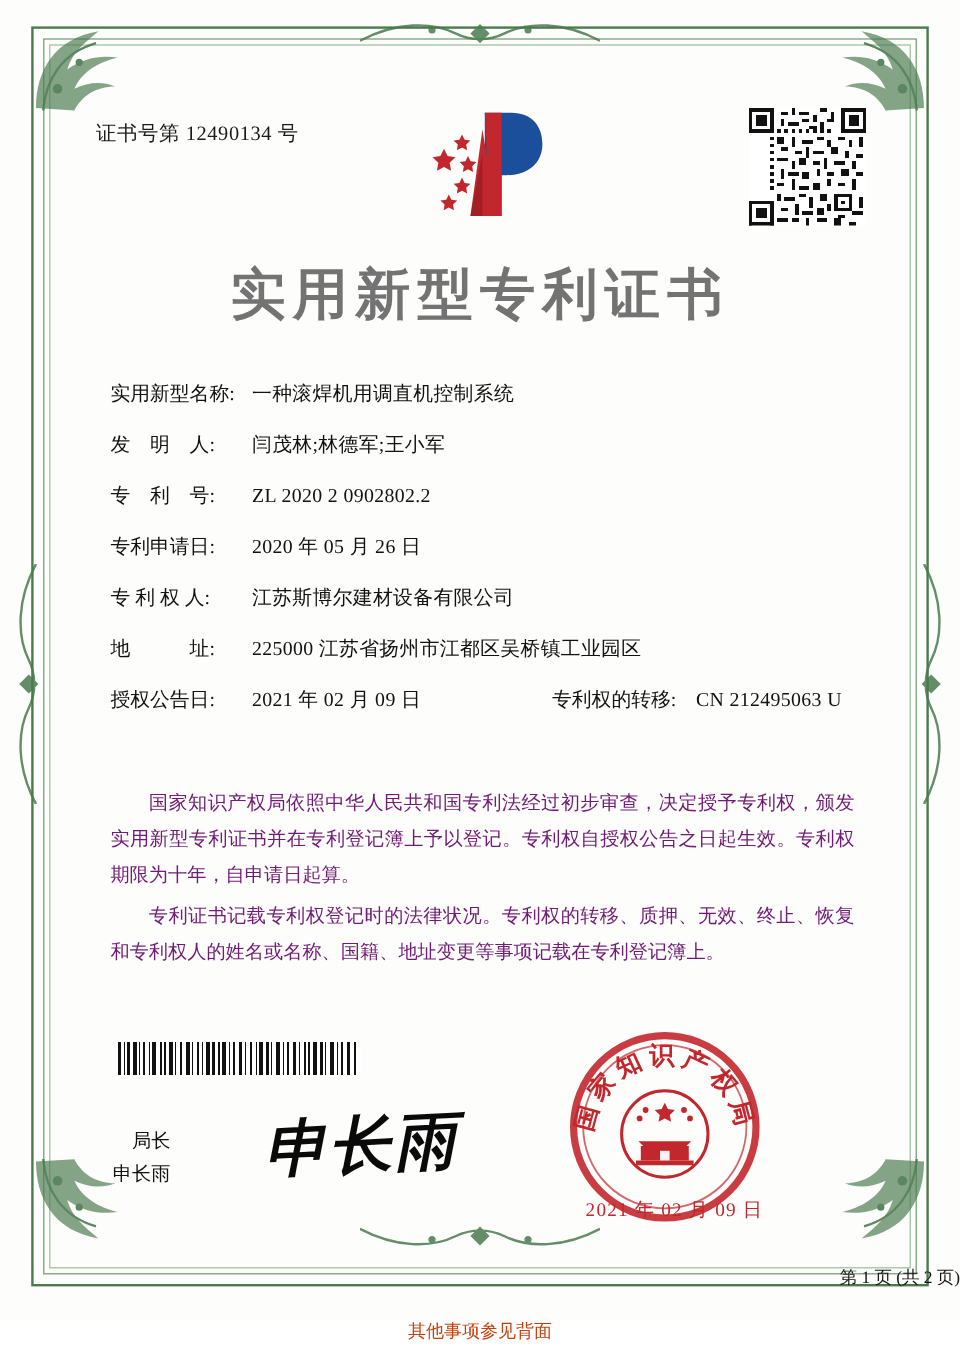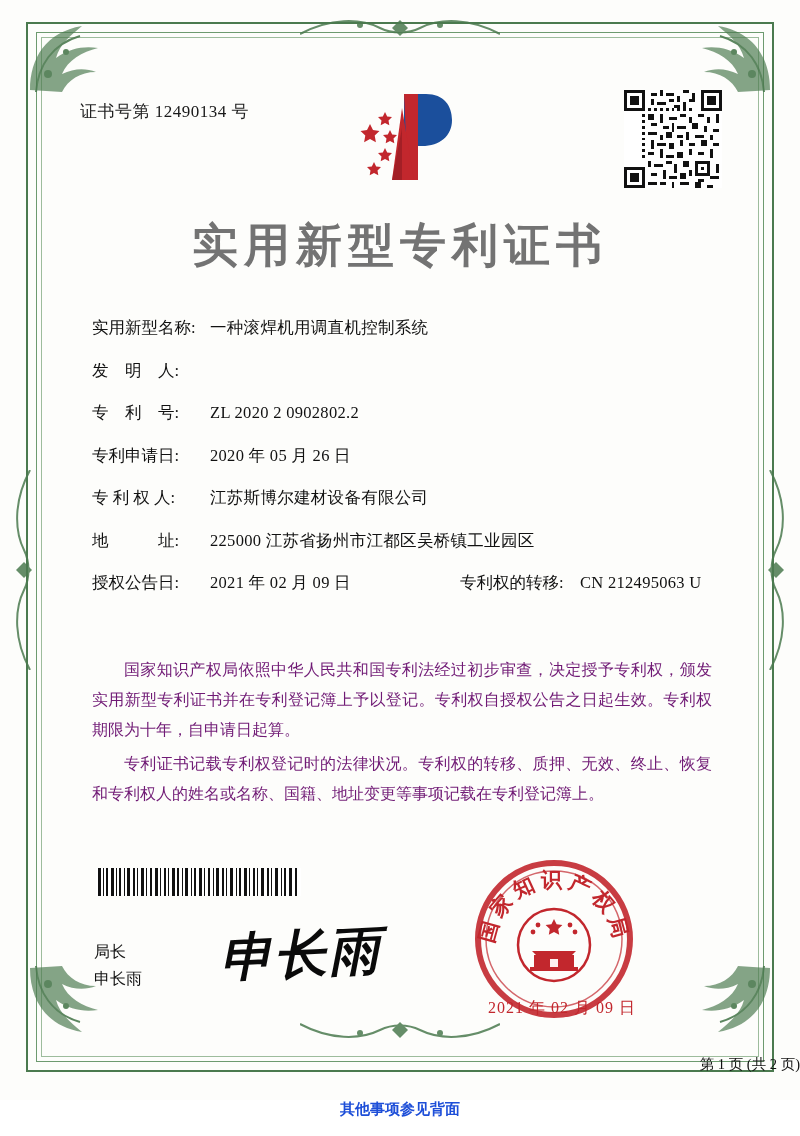--- a/index.html
+++ b/index.html
@@ -165,20 +165,21 @@
   .barcode svg { display:block; }
 
   
   .sig-label {
     position: absolute;
     left: 94px;
     top: 938px;
     font-size: 16px;
     line-height: 27px;
     color: #111;
+    text-align: right;
   }
   .sig-hand {
     position: absolute;
     left: 220px;
     top: 920px;
     font-family: "DejaVu Serif", serif;
     font-size: 52px;
     font-weight: bold;
     font-style: italic;
     letter-spacing: 2px;
@@ -212,22 +213,22 @@
     text-align: right;
     font-size: 14.5px;
     color: #111;
   }
   .footnote {
     position: absolute;
     left: 0; right: 0;
     top: 1100px;
     text-align: center;
     font-size: 15px;
-    font-weight: bold;
-    color: #1d4ed8;
+    font-weight: normal;
+    color: #c2410c;
   }
 </style>
 </head>
 <body>
 
 <div class="page">
 
   <div class="border-outer"></div>
   <div class="border-inner"></div>
   <div class="border-hair"></div>
@@ -431,20 +432,21 @@
 
   <div class="title">实用新型专利证书</div>
 
   <div class="fields">
     <div class="frow">
       <div class="flabel">实用新型名称:</div>
       <div class="fvalue">一种滚焊机用调直机控制系统</div>
     </div>
     <div class="frow">
       <div class="flabel">发　明　人:</div>
+      <div class="fvalue">闫茂林;林德军;王小军</div>
     </div>
     <div class="frow">
       <div class="flabel">专　利　号:</div>
       <div class="fvalue">ZL 2020 2 0902802.2</div>
     </div>
     <div class="frow">
       <div class="flabel">专利申请日:</div>
       <div class="fvalue">2020 年 05 月 26 日</div>
     </div>
     <div class="frow">

